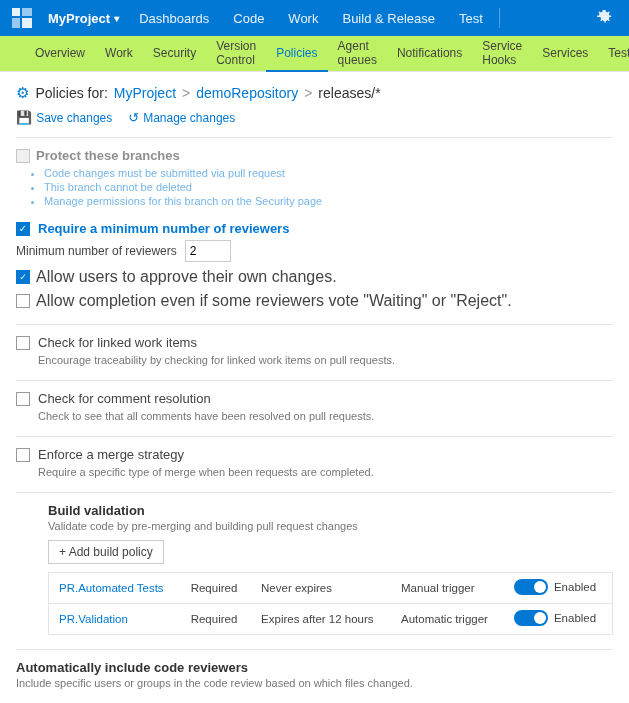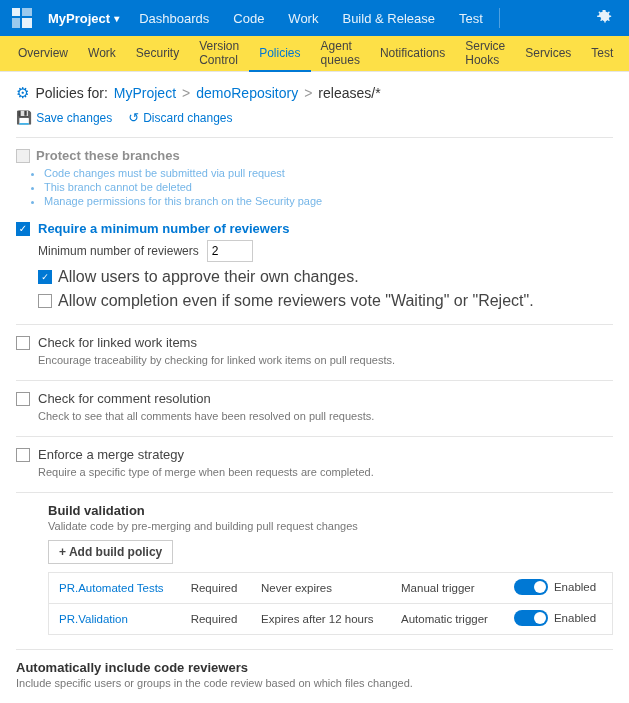--- a/index.html
+++ b/index.html
@@ -51,25 +51,25 @@
     }
     .settings-icon {
       color: white; opacity: 0.9;
       width: 32px; height: 32px;
       display: flex; align-items: center; justify-content: center;
       cursor: pointer; border-radius: 2px;
     }
 
     
     .second-nav {
-      background: #fde047;
+      background: #bef264;
       border-bottom: 1px solid #e5e5e5;
       display: flex;
       align-items: center;
-      padding: 0 8px;
+      padding: 0 25px;
       height: 36px;
       gap: 0;
     }
     .second-nav a {
       color: #444; text-decoration: none;
       font-size: 12px;
       padding: 0 10px;
       height: 36px;
       display: flex; align-items: center;
       border-bottom: 2px solid transparent;
@@ -168,21 +168,20 @@
     }
     .check-label.unchecked-label { color: #444; font-weight: 400; }
     .check-desc {
       font-size: 11px; color: #777;
       margin-left: 22px;
       margin-bottom: 8px;
     }
 
     
     .sub-settings {
-      margin-left: 22px;
       border-left: none;
     }
     .sub-row {
       display: flex; align-items: center; gap: 8px;
       margin-bottom: 6px;
       font-size: 12px; color: #444;
     }
     .sub-row label { font-size: 12px; color: #444; }
     .sub-row input[type="text"] {
       width: 50px;
@@ -212,21 +211,20 @@
     
     .build-section { margin-bottom: 14px; padding-left: 32px; }
     .add-btn {
       display: inline-flex; align-items: center; gap: 4px;
       border: 1px solid #ccc;
       background: white;
       padding: 4px 10px;
       font-size: 12px; color: #444;
       cursor: pointer;
       margin-bottom: 8px;
-      font-weight: bold;
     }
 
     
     .policy-table {
       width: 100%;
       border: 1px solid #e5e5e5;
       border-collapse: collapse;
     }
     .policy-table tr {
       border-bottom: 1px solid #e5e5e5;
@@ -324,21 +322,21 @@
     <span>releases/*</span>
   </div>
 
   <div class="toolbar">
     <a class="toolbar-btn">
       <span style="font-size:13px;">💾</span>
       <span>Save changes</span>
     </a>
     <a class="toolbar-btn">
       <span style="font-size:13px;">↺</span>
-      <span>Discard changes</span>
+      <span>Manage changes</span>
     </a>
   </div>
 
   <hr class="divider">
 
   <div class="protect-block">
     <div class="protect-header">
       <span class="chk"></span>
       <span>Protect these branches</span>
     </div>

